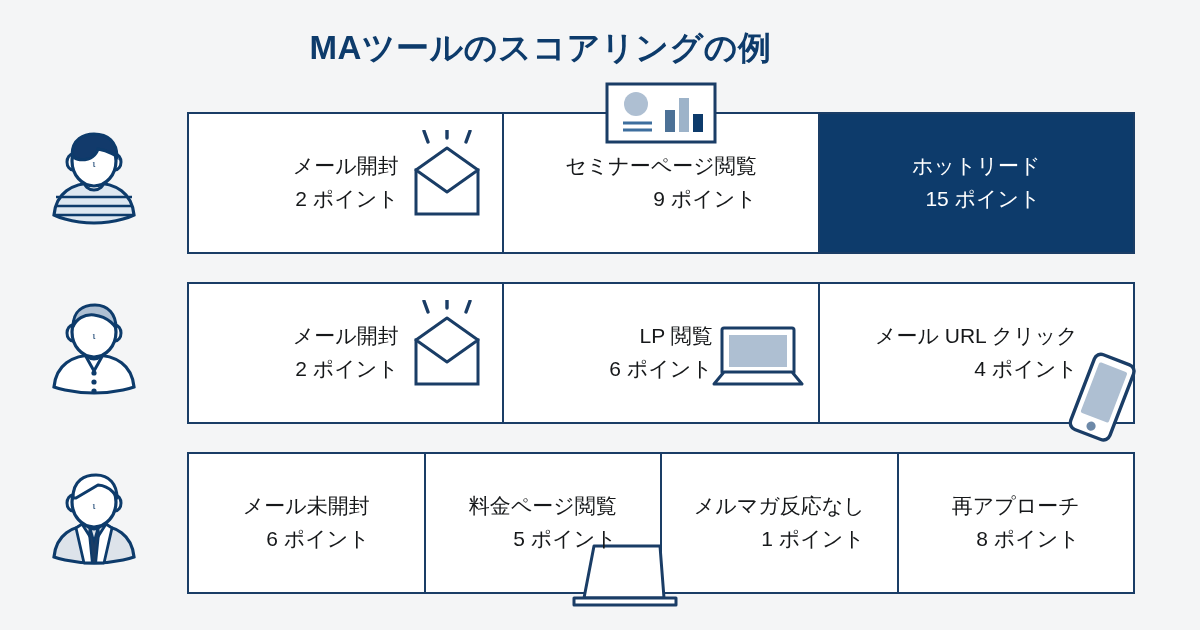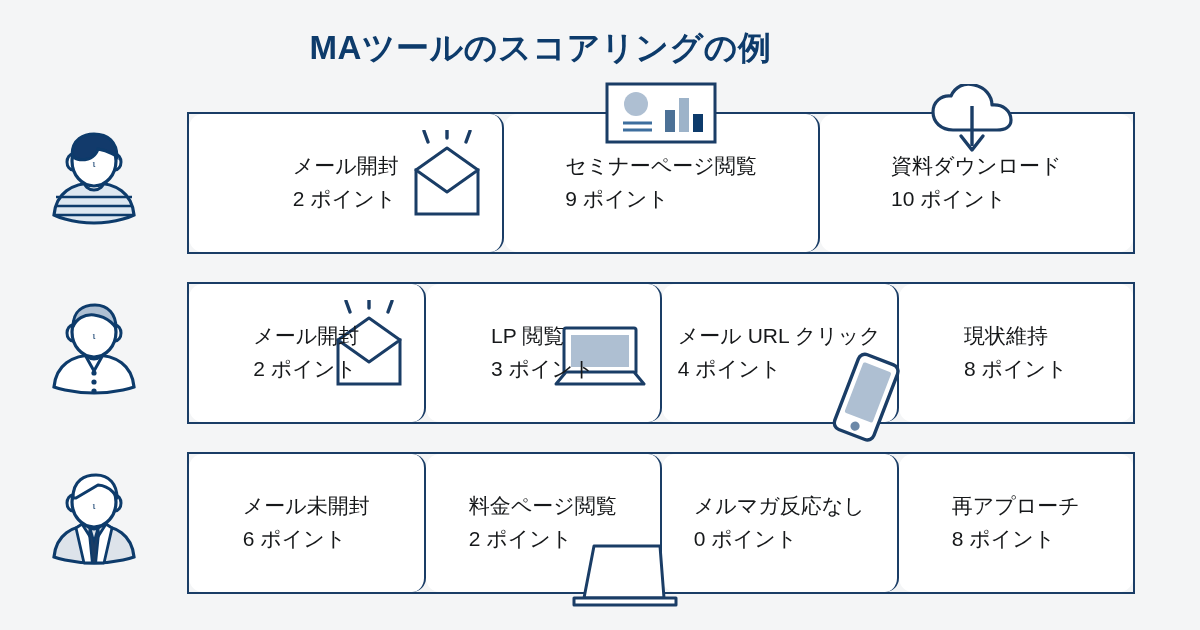--- a/index.html
+++ b/index.html
@@ -58,22 +58,21 @@
   }
 
   .cell {
     flex: 1 1 0;
     position: relative;
     background: #ffffff;
     border-right: 2px solid #1a3d66;
     display: flex;
     align-items: center;
     justify-content: center;
-    text-align: left;
-    border-radius: 14px;
+    text-align: right;
   }
   .cell:last-child { border-right: none; }
 
   .cell.highlight { background: #0d3b6b; }
 
   .cell-text {
     position: relative;
     z-index: 2;
     font-size: 21px;
     line-height: 1.55;
@@ -143,32 +142,25 @@
             <path d="M18 41 H47 M18 48 H47" stroke="#3d6e9e" stroke-width="3"></path>
             <rect x="60" y="28" width="10" height="22" fill="#4c7196"></rect>
             <rect x="74" y="16" width="10" height="34" fill="#9db3c9"></rect>
             <rect x="88" y="32" width="10" height="18" fill="#0d3b6b"></rect>
           </svg>
         </span>
         <span class="cell-text">セミナーページ閲覧
 9 ポイント</span>
       </div>
 
-      <div class="cell">
-        <span class="cell-icon icon-cloud">
-          <svg width="98" height="78" viewBox="0 0 98 78">
-            <path d="M26 46 C14 46 6 38 6 28 C6 18 14 11 24 12 C28 3 37 -2 47 1 C58 3 65 12 65 21 C76 20 84 27 84 36 C84 43 78 46 70 46 Z" fill="#ffffff" stroke="#1a3d66" stroke-width="3.2" stroke-linejoin="round"></path>
-            <path d="M45 22 V62" stroke="#1a3d66" stroke-width="3.4"></path>
-            <path d="M34 52 L45 66 L56 52" fill="none" stroke="#1a3d66" stroke-width="3.4" stroke-linejoin="round" stroke-linecap="round"></path>
-          </svg>
-        </span>
-        <span class="cell-text">資料ダウンロード
-10 ポイント</span>
-      </div>
-
+
+      <div class="cell highlight">
+        <span class="cell-text">ホットリード
+15 ポイント</span>
+      </div>
 
     </div>
   </div>
 
   <div class="row">
     <div class="avatar-cell">
       <svg width="108" height="104" viewBox="0 0 108 104">
         <path d="M54 92 C30 92 14 86 14 86 C16 64 32 54 54 54 C76 54 92 64 94 86 C94 86 78 92 54 92 Z" fill="#ffffff" stroke="#0d3b6b" stroke-width="3.2"></path>
         <path d="M44 52 L54 70 L64 52" fill="#ffffff" stroke="#0d3b6b" stroke-width="3" stroke-linejoin="round"></path>
         <circle cx="54" cy="72" r="2.6" fill="#0d3b6b"></circle>
@@ -198,41 +190,37 @@
 
       <div class="cell">
         <span class="cell-icon icon-laptop">
           <svg width="92" height="62" viewBox="0 0 92 62">
             <rect x="10" y="2" width="72" height="46" rx="2" fill="#ffffff" stroke="#1a3d66" stroke-width="3"></rect>
             <rect x="17" y="9" width="58" height="32" fill="#aebfd2"></rect>
             <path d="M2 58 L12 46 H80 L90 58 Z" fill="#ffffff" stroke="#1a3d66" stroke-width="3" stroke-linejoin="round"></path>
           </svg>
         </span>
         <span class="cell-text">LP 閲覧
-3 ポイント</span>
+6 ポイント</span>
       </div>
 
       <div class="cell">
         <span class="cell-icon icon-phone">
           <svg width="96" height="110" viewBox="0 0 96 110">
             <g transform="rotate(21 48 55)">
               <rect x="30" y="14" width="42" height="80" rx="7" fill="#ffffff" stroke="#1a3d66" stroke-width="3.4"></rect>
               <rect x="36" y="22" width="30" height="54" rx="2" fill="#aebfd2"></rect>
               <circle cx="51" cy="85" r="4.6" fill="#6d89a8"></circle>
             </g>
           </svg>
         </span>
         <span class="cell-text">メール URL クリック
 4 ポイント</span>
       </div>
 
-      <div class="cell">
-        <span class="cell-text">現状維持
-8 ポイント</span>
-      </div>
 
     </div>
   </div>
 
   <div class="row">
     <div class="avatar-cell">
       <svg width="108" height="104" viewBox="0 0 108 104">
         <path d="M54 92 C30 92 14 86 14 86 C16 64 32 54 54 54 C76 54 92 64 94 86 C94 86 78 92 54 92 Z" fill="#dde3ea" stroke="#0d3b6b" stroke-width="3.2"></path>
         <path d="M42 53 L54 72 L66 53 L72 57 L64 92 H44 L36 57 Z" fill="#ffffff" stroke="#0d3b6b" stroke-width="2.8" stroke-linejoin="round"></path>
         <path d="M50 56 L54 70 L58 56 L59 62 L56 92 H52 L49 62 Z" fill="#1a3d66" stroke="#0d3b6b" stroke-width="2"></path>
@@ -252,26 +240,26 @@
       </div>
 
       <div class="cell">
         <span class="cell-icon icon-openlaptop">
           <svg width="122" height="78" viewBox="0 0 122 78">
             <path d="M24 60 L34 8 H100 L104 60 Z" fill="#ffffff" stroke="#1a3d66" stroke-width="3" stroke-linejoin="round"></path>
             <path d="M14 60 H116 V67 H14 Z" fill="#ffffff" stroke="#1a3d66" stroke-width="3" stroke-linejoin="round"></path>
           </svg>
         </span>
         <span class="cell-text">料金ページ閲覧
-2 ポイント</span>
+5 ポイント</span>
       </div>
 
       <div class="cell">
         <span class="cell-text">メルマガ反応なし
-0 ポイント</span>
+1 ポイント</span>
       </div>
 
       <div class="cell">
         <span class="cell-text">再アプローチ
 8 ポイント</span>
       </div>
 
     </div>
   </div>
 

